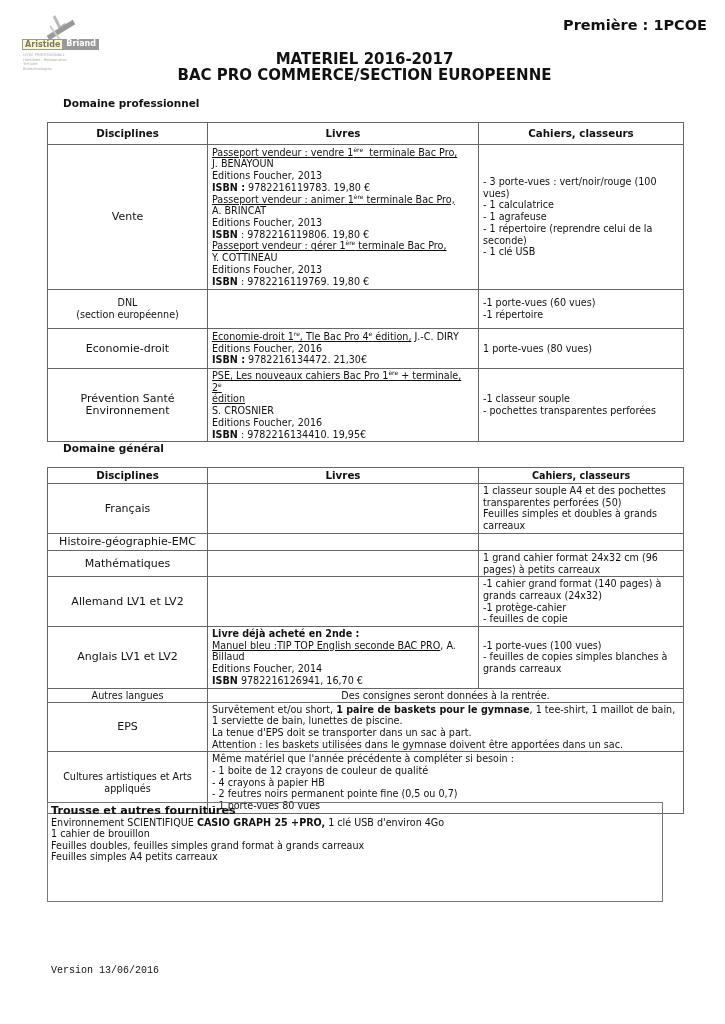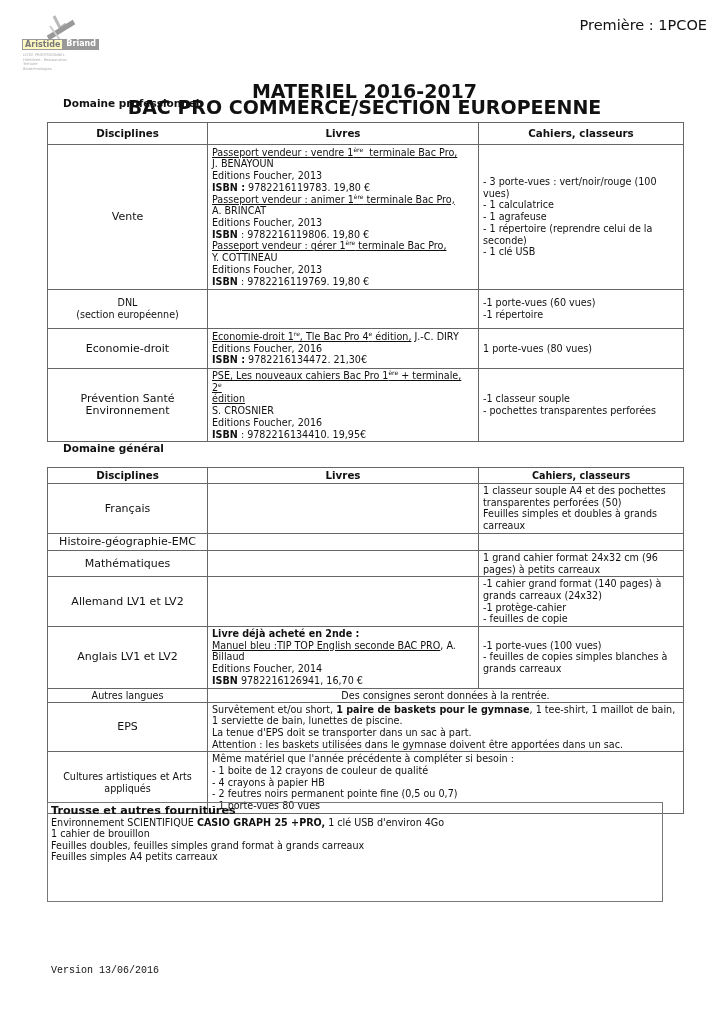--- a/index.html
+++ b/index.html
@@ -3,22 +3,22 @@
 <meta charset="utf-8">
 <style>
   html, body { margin: 0; padding: 0; background: #fff; }
   body { width: 725px; height: 1024px; position: relative; overflow: hidden; font-family: "DejaVu Sans", sans-serif; color: #111; font-size: 9.6px; }
   .logo { position: absolute; left: 18px; top: 12px; width: 70px; height: 60px; }
   .logo .mark { position: absolute; left: 22px; top: 2px; width: 40px; height: 32px; }
   .logo .name { position: absolute; left: 4px; top: 27px; font-size: 8px; white-space: nowrap; display: flex; }
   .logo .name .a { border: 1px solid #999; color: #777; padding: 0 2px; font-weight: bold; background:#fef9c3; }
   .logo .name .b { background: #999; color: #fff; padding: 0 3px; font-weight: bold; }
   .logo .sub { position: absolute; left: 5px; top: 41px; font-size: 3.6px; color: #aaa; line-height: 4.5px; white-space: nowrap; }
-  .classe { position: absolute; right: 18px; top: 17px; font-weight: normal; font-size: 14.5px; }
-  .title { position: absolute; left: 4px; right: 0; top: 51px; text-align: center; font-weight: bold; font-size: 19px; line-height: 16px; margin-top: 32px; }
+  .classe { position: absolute; right: 18px; top: 17px; font-weight: bold; font-size: 14.5px; }
+  .title { position: absolute; left: 4px; right: 0; top: 51px; text-align: center; font-weight: bold; font-size: 15px; line-height: 16px; }
   .section-h { position: absolute; left: 63px; font-weight: bold; font-size: 10.5px; }
   table { position: absolute; border-collapse: collapse; table-layout: fixed; }
   td, th { border: 1px solid #666; padding: 1px 4px; vertical-align: middle; line-height: 11.7px; font-size: 9.6px; }
   th { font-weight: bold; font-size: 10.3px; }
   .disc { text-align: center; font-size: 11px; }
   .disc.small { font-size: 9.6px; }
   .u { text-decoration: underline; }
   .b { font-weight: bold; }
   sup { font-size: 6px; line-height: 0; }
   .center { text-align: center; }

